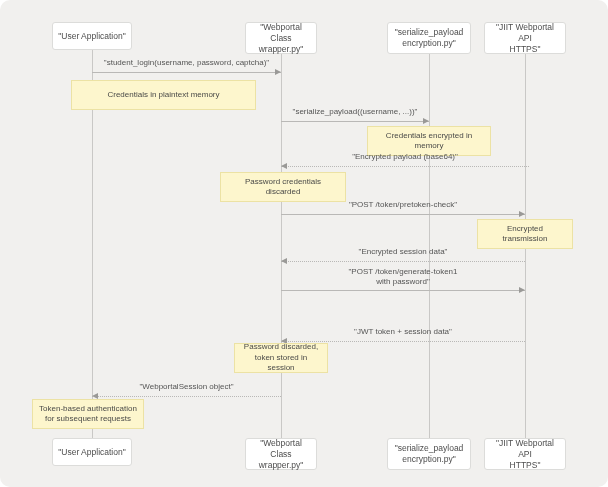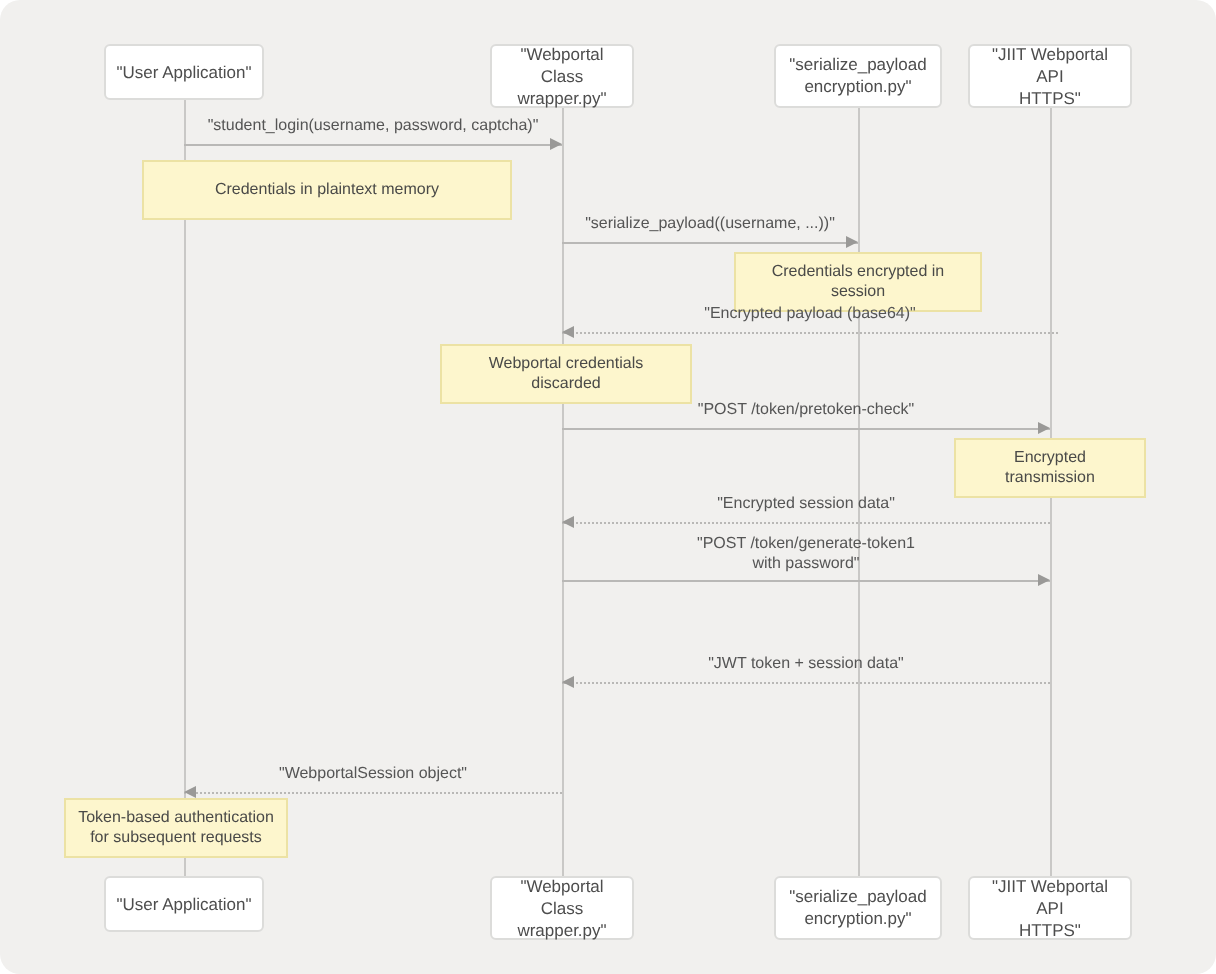--- a/index.html
+++ b/index.html
@@ -96,27 +96,27 @@
   <div class="msg-label" style="left:92px;top:58px;width:189px;">"student_login(username, password, captcha)"</div>
   <div class="msg-line" style="left:92px;top:72px;width:189px;"></div>
   <div class="arrowhead right" style="left:275px;top:68.5px;"></div>
 
   <div class="note" style="left:71px;top:80px;width:185px;height:18px;">Credentials in plaintext memory</div>
 
   <div class="msg-label" style="left:281px;top:107px;width:148px;">"serialize_payload((username, ...))"</div>
   <div class="msg-line" style="left:281px;top:121px;width:148px;"></div>
   <div class="arrowhead right" style="left:423px;top:117.5px;"></div>
 
-  <div class="note" style="left:367px;top:126px;width:124px;height:16px;">Credentials encrypted in session</div>
+  <div class="note" style="left:367px;top:126px;width:124px;height:16px;">Credentials encrypted in memory</div>
 
   <div class="msg-label" style="left:281px;top:152px;width:248px;">"Encrypted payload (base64)"</div>
   <div class="msg-line ret" style="left:281px;top:166px;width:248px;"></div>
   <div class="arrowhead left" style="left:281px;top:162.5px;"></div>
 
-  <div class="note" style="left:220px;top:172px;width:126px;height:16px;">Webportal credentials discarded</div>
+  <div class="note" style="left:220px;top:172px;width:126px;height:16px;">Password credentials discarded</div>
 
   <div class="msg-label" style="left:281px;top:200px;width:244px;">"POST /token/pretoken-check"</div>
   <div class="msg-line" style="left:281px;top:214px;width:244px;"></div>
   <div class="arrowhead right" style="left:519px;top:210.5px;"></div>
 
   <div class="note" style="left:477px;top:219px;width:96px;height:16px;">Encrypted transmission</div>
 
   <div class="msg-label" style="left:281px;top:247px;width:244px;">"Encrypted session data"</div>
   <div class="msg-line ret" style="left:281px;top:261px;width:244px;"></div>
   <div class="arrowhead left" style="left:281px;top:257.5px;"></div>
@@ -124,20 +124,22 @@
   <div class="msg-label" style="left:281px;top:267px;width:244px;">"POST /token/generate-token1
 with password"</div>
   <div class="msg-line" style="left:281px;top:290px;width:244px;"></div>
   <div class="arrowhead right" style="left:519px;top:286.5px;"></div>
 
 
   <div class="msg-label" style="left:281px;top:327px;width:244px;">"JWT token + session data"</div>
   <div class="msg-line ret" style="left:281px;top:341px;width:244px;"></div>
   <div class="arrowhead left" style="left:281px;top:337.5px;"></div>
 
+  <div class="note" style="left:234px;top:343px;width:94px;height:26px;">Password discarded,
+token stored in session</div>
 
   <div class="msg-label" style="left:92px;top:382px;width:189px;">"WebportalSession object"</div>
   <div class="msg-line ret" style="left:92px;top:396px;width:189px;"></div>
   <div class="arrowhead left" style="left:92px;top:392.5px;"></div>
 
   <div class="note" style="left:32px;top:399px;width:112px;height:30px;">Token-based authentication
 for subsequent requests</div>
 
 </div>
 

